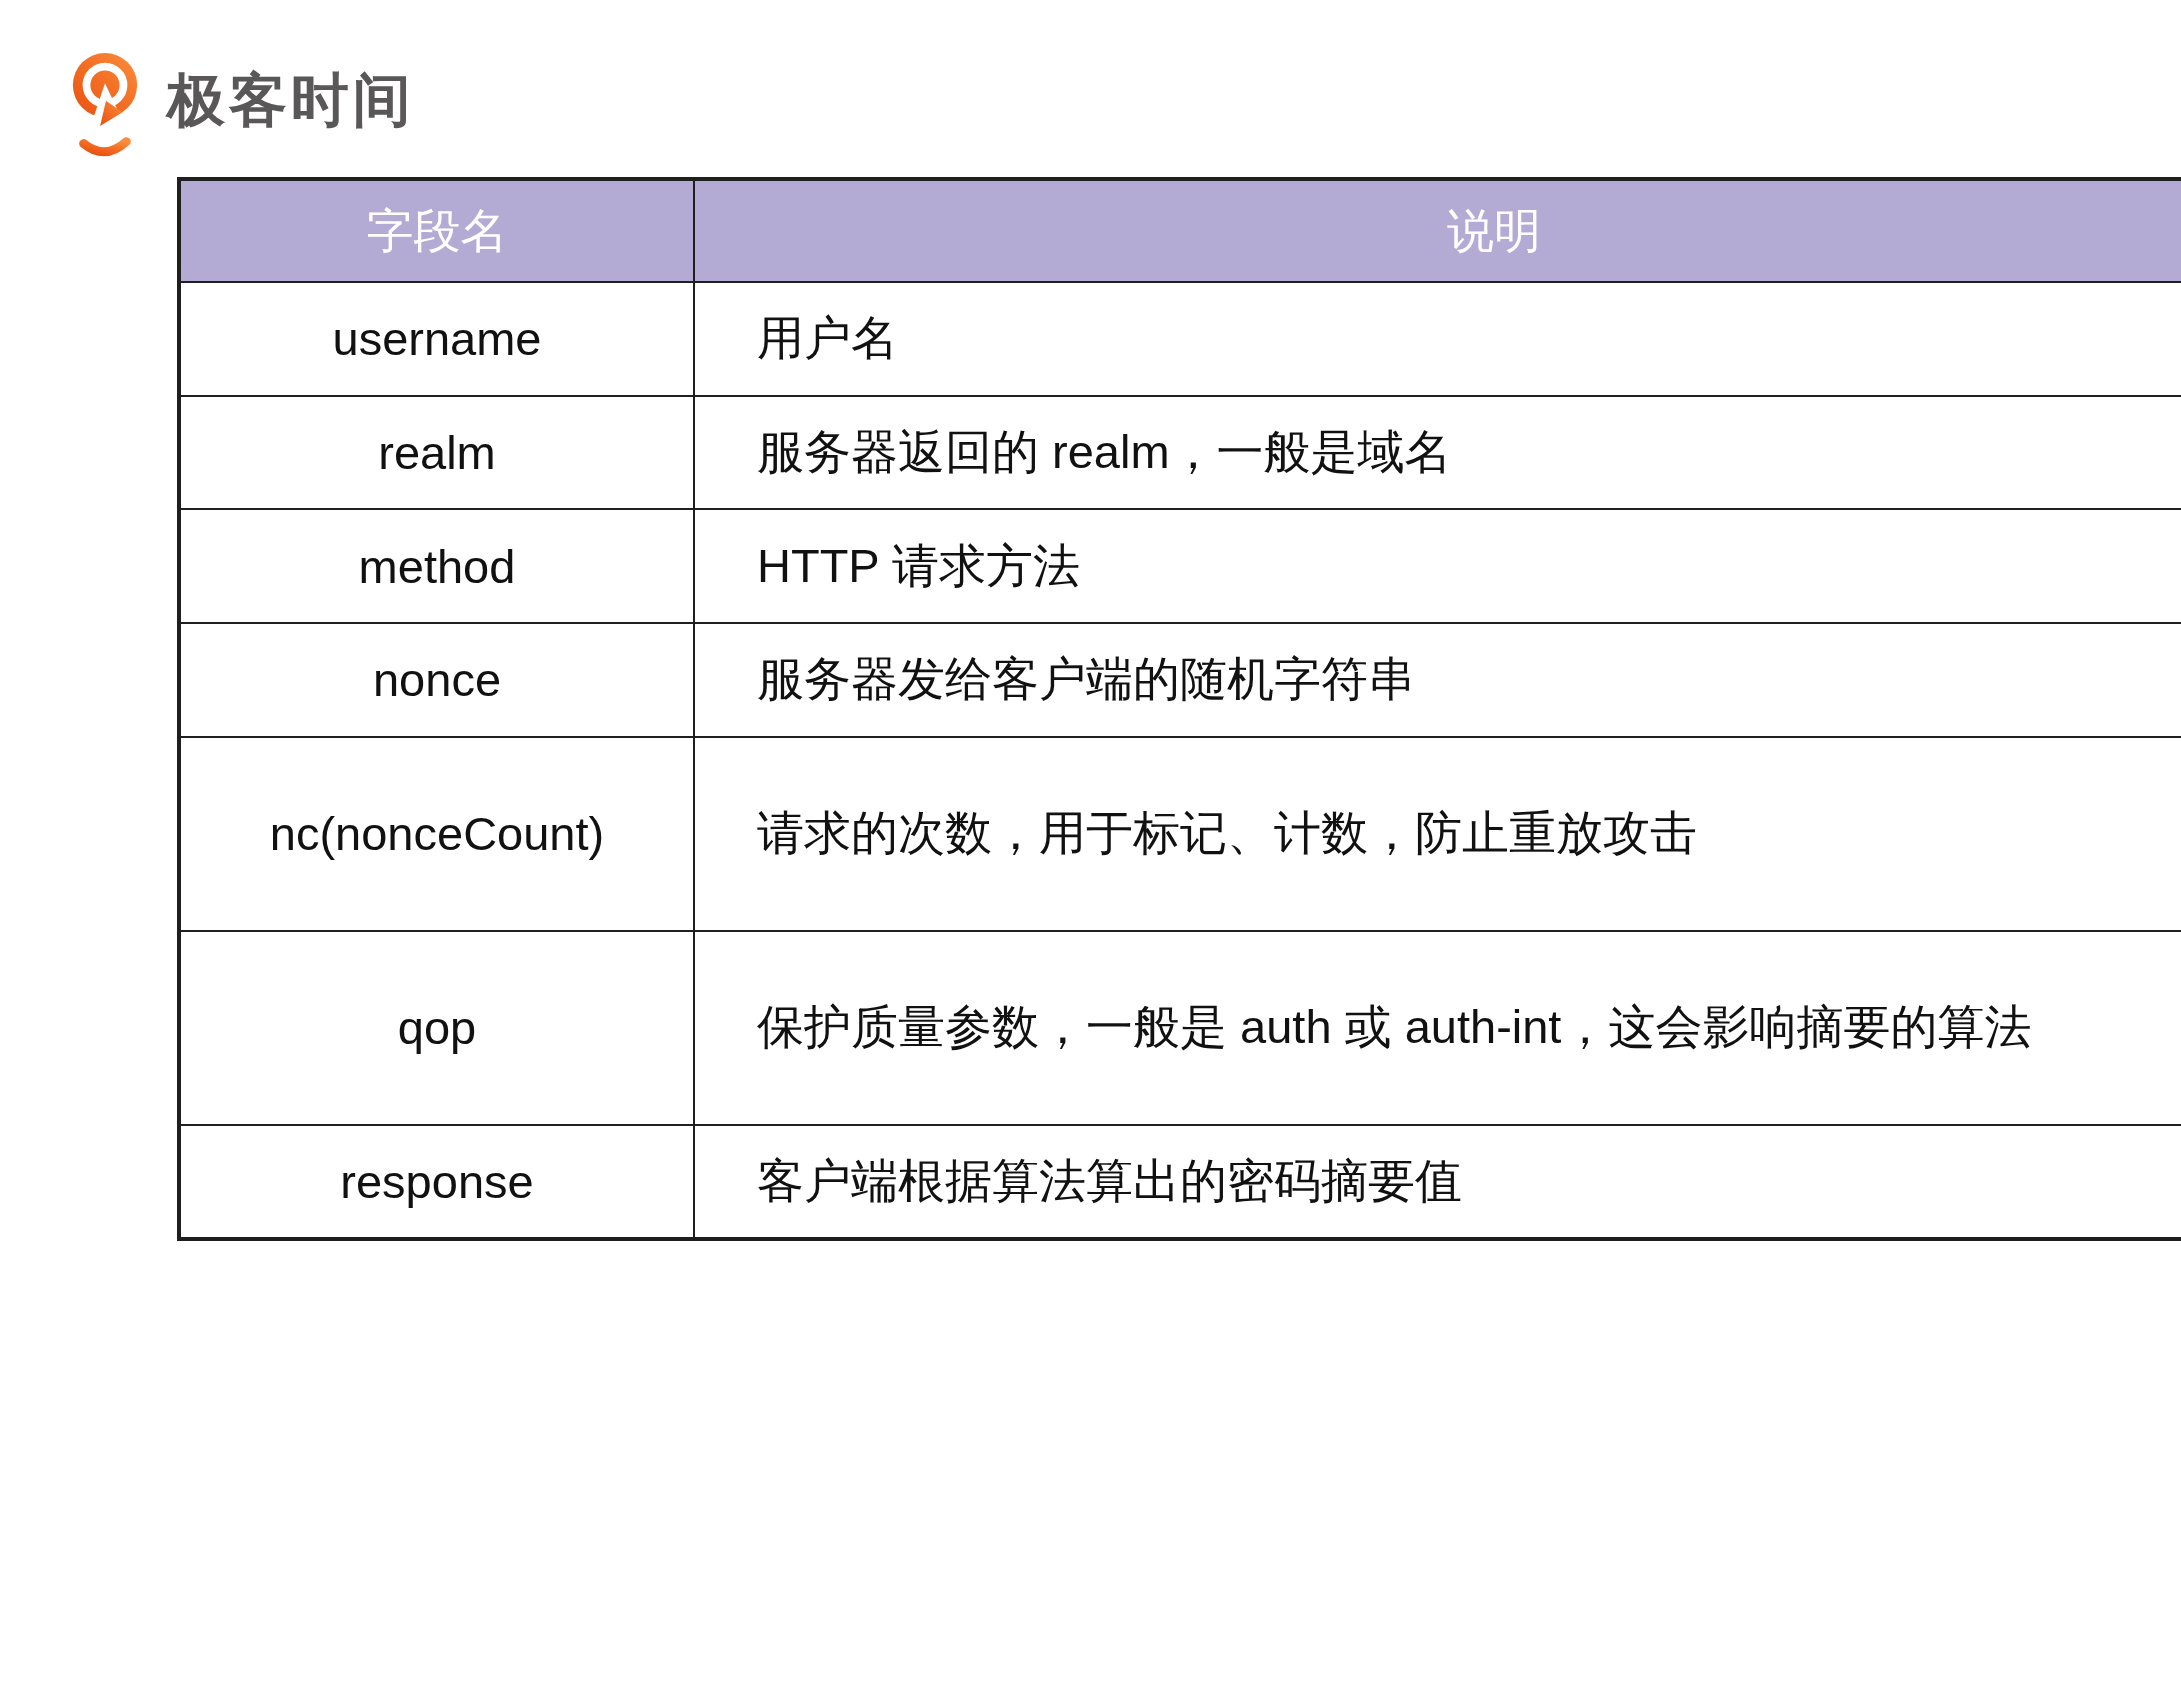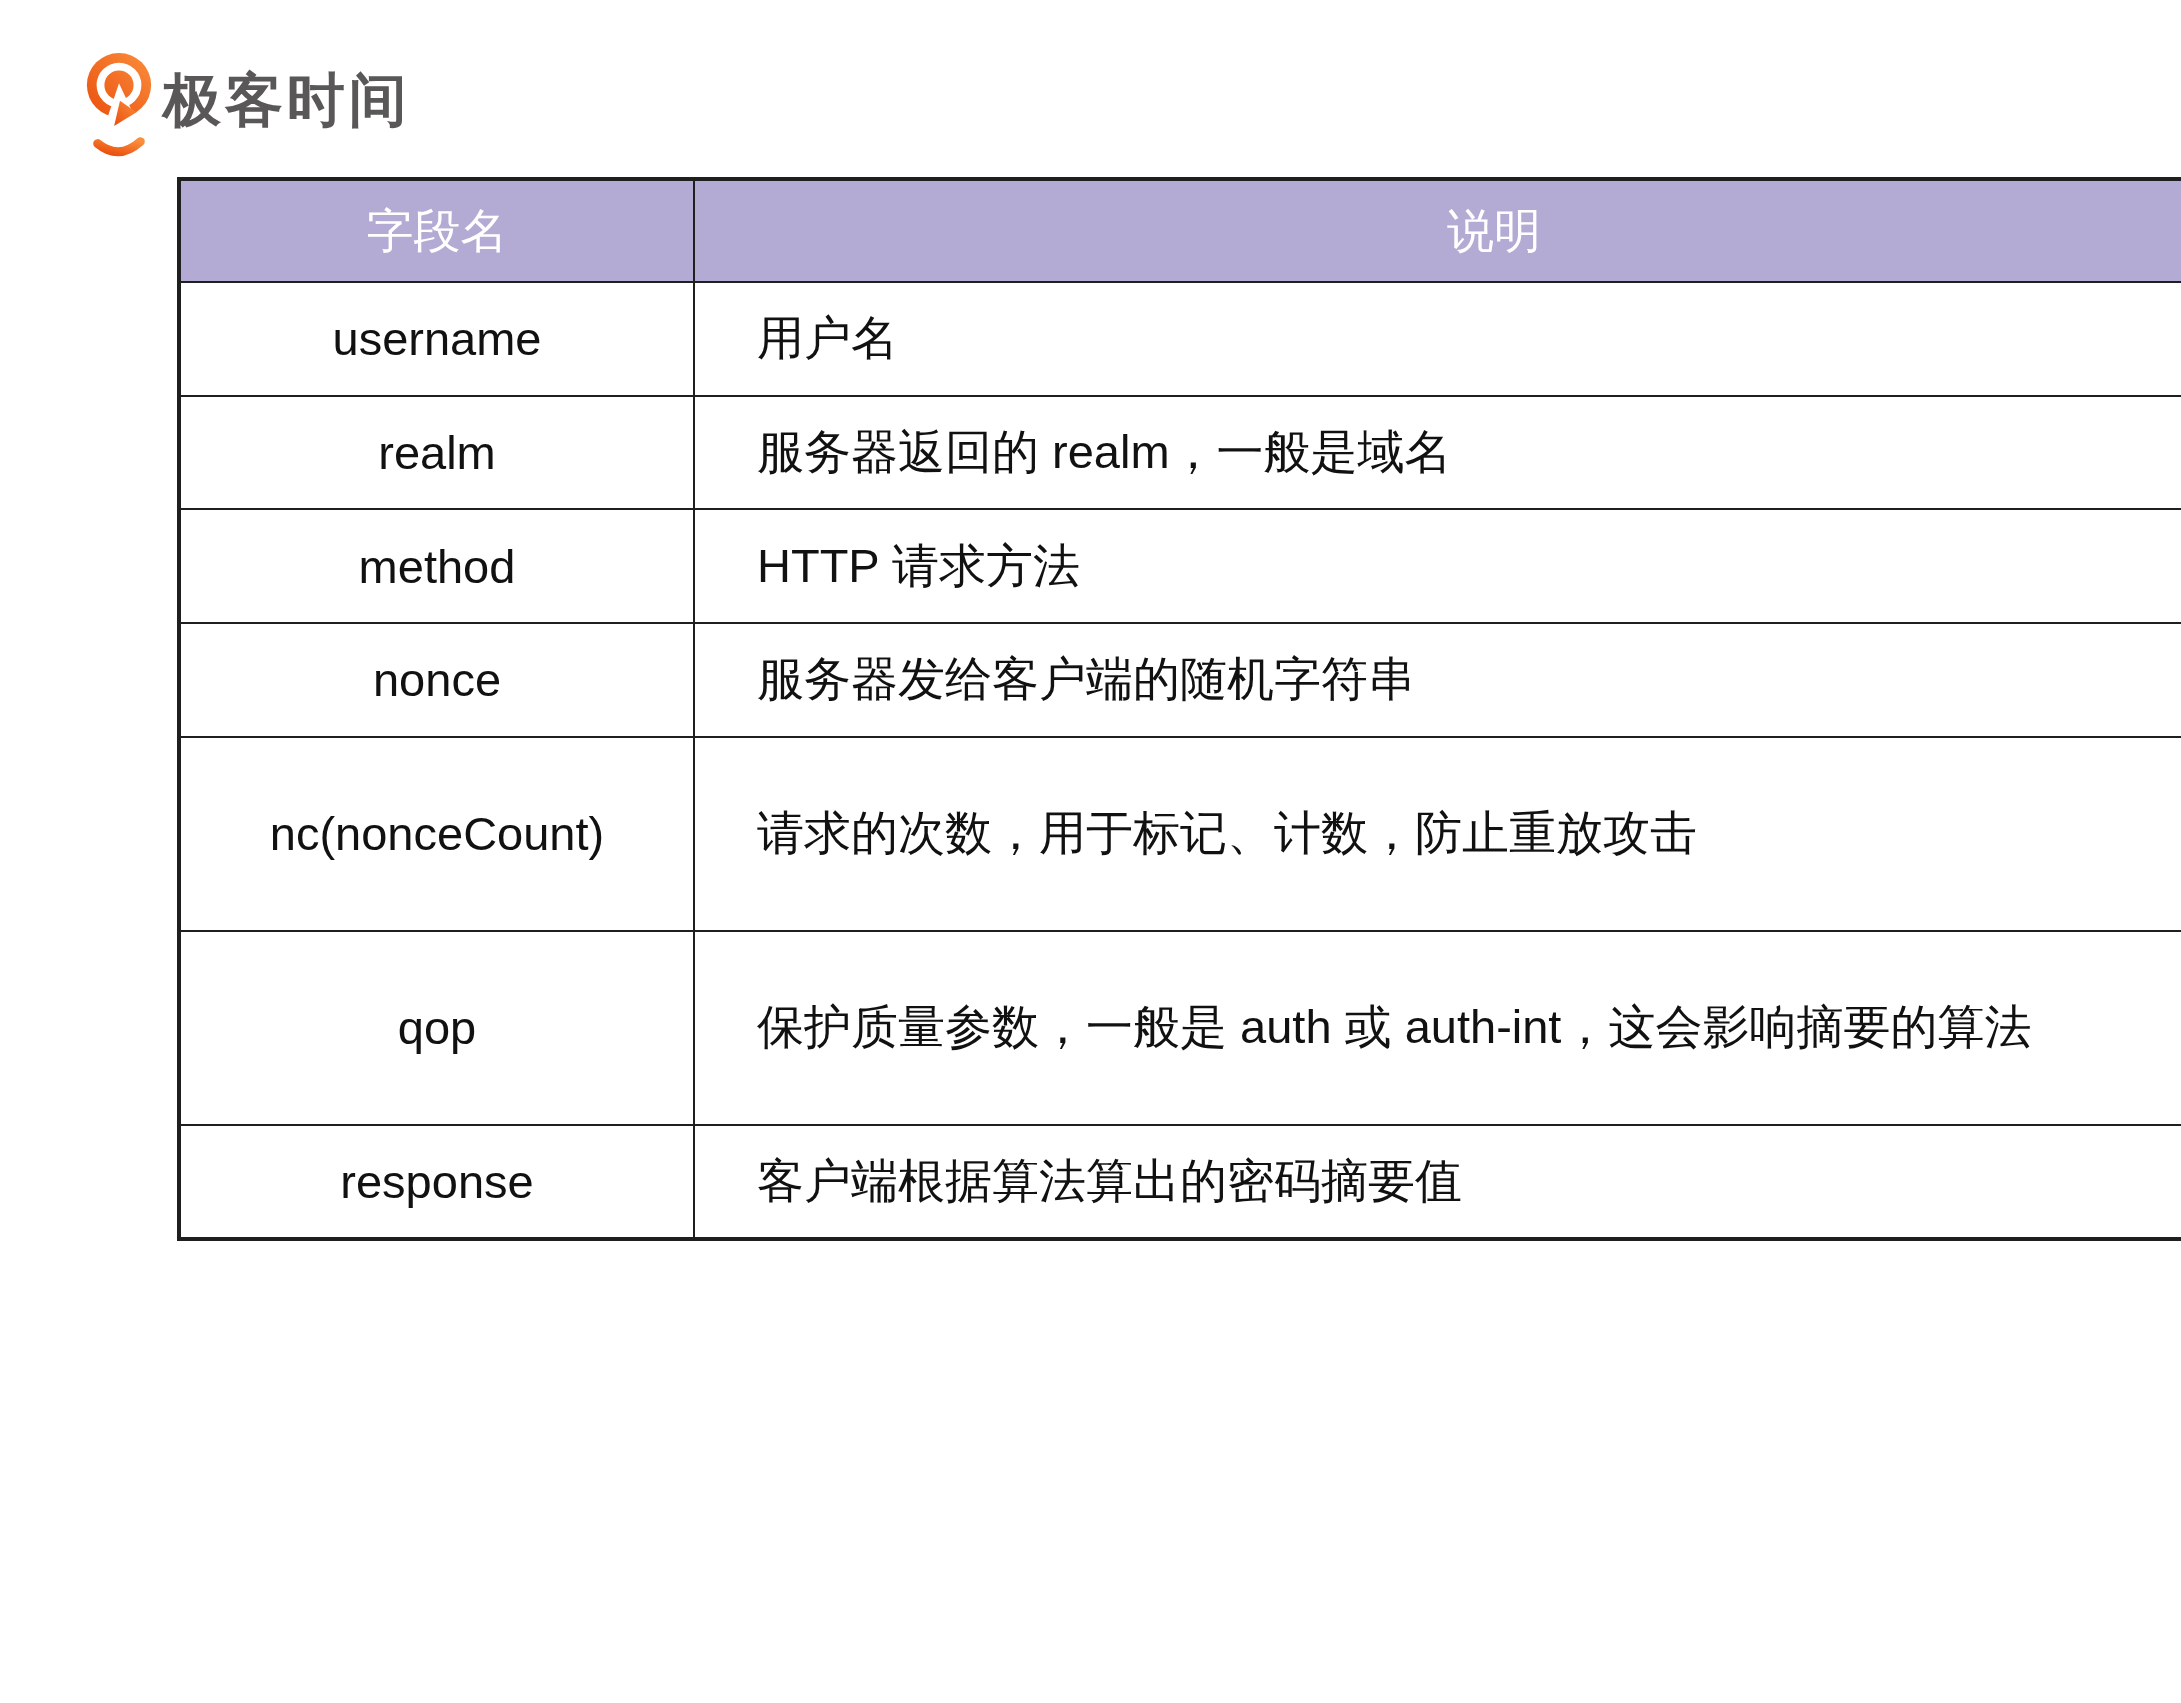--- a/index.html
+++ b/index.html
@@ -9,25 +9,25 @@
     height: 1703px;
     position: relative;
     font-family: "Liberation Sans", "DejaVu Sans", sans-serif;
     color: #111111;
   }
   .page { position: absolute; inset: 0; background: #ffffff; }
 
   
   .brand {
     position: absolute;
-    left: 82px;
+    left: 68px;
     top: 50px;
     display: flex;
     align-items: center;
-    gap: 7px;
+    gap: 25px;
   }
   .brand svg { display: block; }
   .brand-name {
     font-size: 58px;
     font-weight: 700;
     color: #595757;
     letter-spacing: 3.9px;
     line-height: 1;
     padding-bottom: 13.6px;
   }

